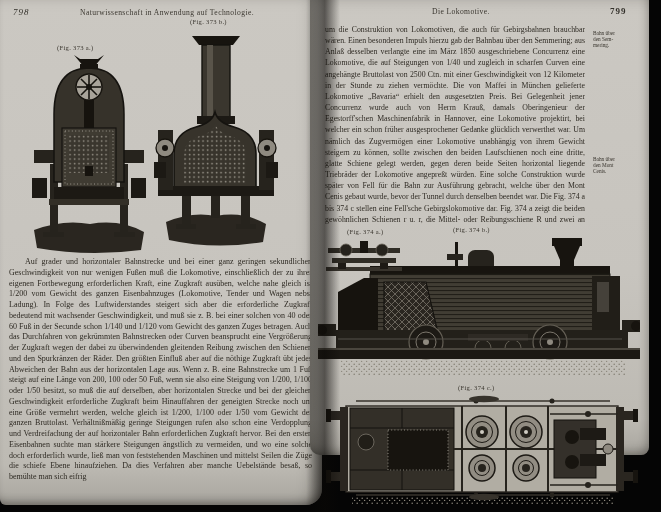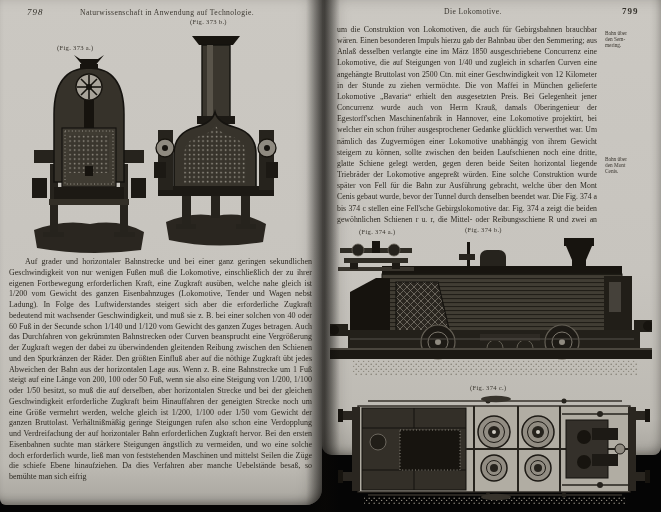--- a/index.html
+++ b/index.html
@@ -1,42 +1,42 @@
 <!DOCTYPE html>
 <html><head>
 <meta charset="utf-8">
 <style>
   html,body{margin:0;padding:0;background:#000;}
   .stage{position:relative;width:661px;height:512px;background:#050505;overflow:hidden;
          font-family:"Liberation Serif","DejaVu Serif",serif;color:#2b2721;}
   .page{position:absolute;top:0;background:linear-gradient(180deg,#cbc8c2 0%,#c7c4be 60%,#bdbab3 92%,#a8a59e 100%);}
   .page-left{left:0;width:322px;height:505px;border-radius:0 0 16px 6px;
              box-shadow:inset -14px 0 18px -10px rgba(20,18,14,.55), inset 0 -8px 10px -6px rgba(20,18,14,.4);}
-  .page-right{left:322px;width:339px;height:455px;border-radius:0 0 8px 10px;
+  .page-right{left:310px;width:339px;height:455px;border-radius:0 0 8px 10px;
               box-shadow:inset 16px 0 20px -10px rgba(20,18,14,.6), inset -6px -6px 10px -5px rgba(20,18,14,.35);}
   .gutter{position:absolute;left:306px;top:0;width:34px;height:512px;pointer-events:none;
           background:linear-gradient(90deg,rgba(10,8,6,0) 0%,rgba(10,8,6,.45) 45%,rgba(10,8,6,.55) 55%,rgba(10,8,6,0) 100%);}
   .hdr-num{position:absolute;font-size:9px;letter-spacing:1px;color:#33302a;}
   .hdr-title{position:absolute;font-size:7.6px;letter-spacing:.4px;color:#3a362f;white-space:nowrap;}
   .cap{position:absolute;font-size:6.6px;color:#3a362f;white-space:nowrap;letter-spacing:.3px;}
   .bodytext{position:absolute;text-align:justify;color:#2e2a23;overflow:hidden;}
   .bt-left{left:9px;top:257px;width:303px;max-height:246px;font-size:8px;line-height:10.75px;}
   .bt-left .para{text-indent:16px;}
   .bt-right{left:15px;top:24px;width:260px;max-height:202px;font-size:7.8px;line-height:11.15px;}
   .mnote{position:absolute;width:46px;font-size:5.3px;line-height:6.2px;color:#3a362f;}
   .figwrap{position:absolute;}
   svg{display:block;}
 </style>
 </head>
 <body>
 
 <div class="stage">
 
   <div class="page page-left">
-    <div class="hdr-num" style="left:27px;top:7px;font-style:italic;">798</div>
+    <div class="hdr-num" style="left:13px;top:7px;font-style:italic;">798</div>
     <div class="hdr-title" style="left:80px;top:8px;">Naturwissenschaft in Anwendung auf Technologie.</div>
 
     <div class="cap" style="left:57px;top:44px;">(Fig. 373 a.)</div>
     <div class="cap" style="left:190px;top:18px;">(Fig. 373 b.)</div>
 
     <div class="figwrap" style="left:28px;top:54px;">
       <svg width="122" height="200" viewBox="0 0 122 200">
         <defs>
           <pattern id="dA" width="4.5" height="4.5" patternUnits="userSpaceOnUse">
             <rect width="4.5" height="4.5" fill="#3a362e"></rect>

